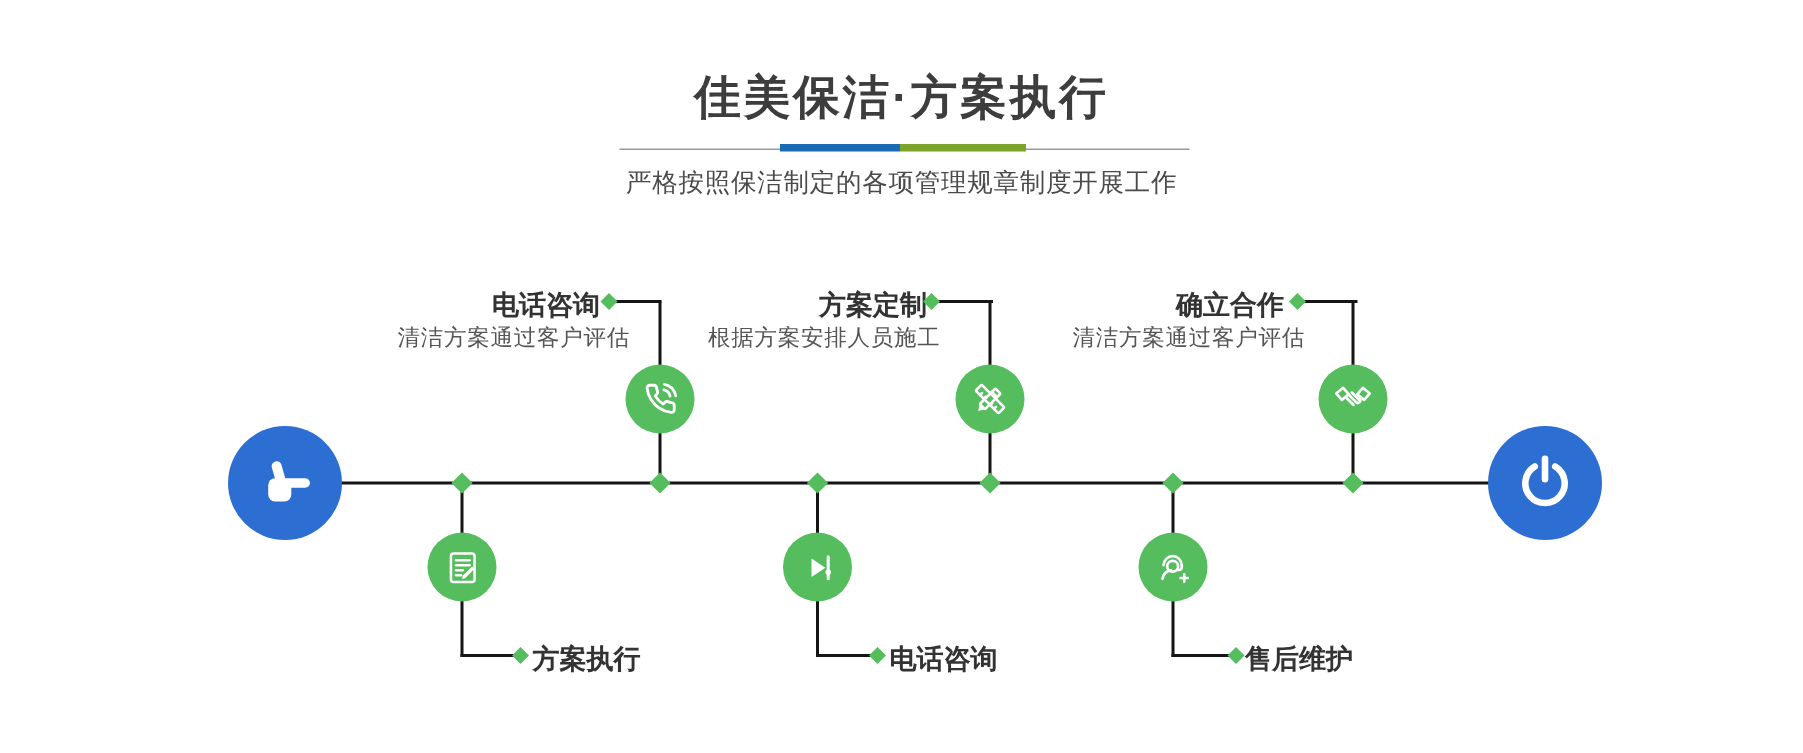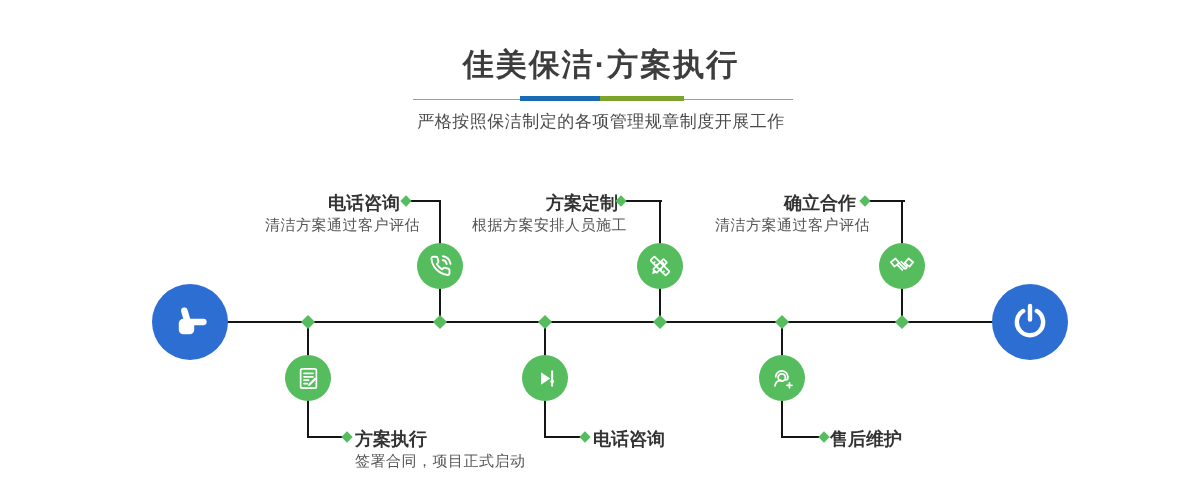--- a/index.html
+++ b/index.html
@@ -175,17 +175,16 @@
     </svg>
   </div>
 
   <p class="step-title" id="t1">电话咨询</p>
   <p class="step-desc" id="d1">清洁方案通过客户评估</p>
   <p class="step-title" id="t2">方案定制</p>
   <p class="step-desc" id="d2">根据方案安排人员施工</p>
   <p class="step-title" id="t3">确立合作</p>
   <p class="step-desc" id="d3">清洁方案通过客户评估</p>
   <p class="step-title" id="t4">方案执行</p>
-  <p class="step-desc" id="d4">签署合同，项目正式启动</p>
   <p class="step-title" id="t5">电话咨询</p>
   <p class="step-title" id="t6">售后维护</p>
 
 </div>
 
 </body></html>

